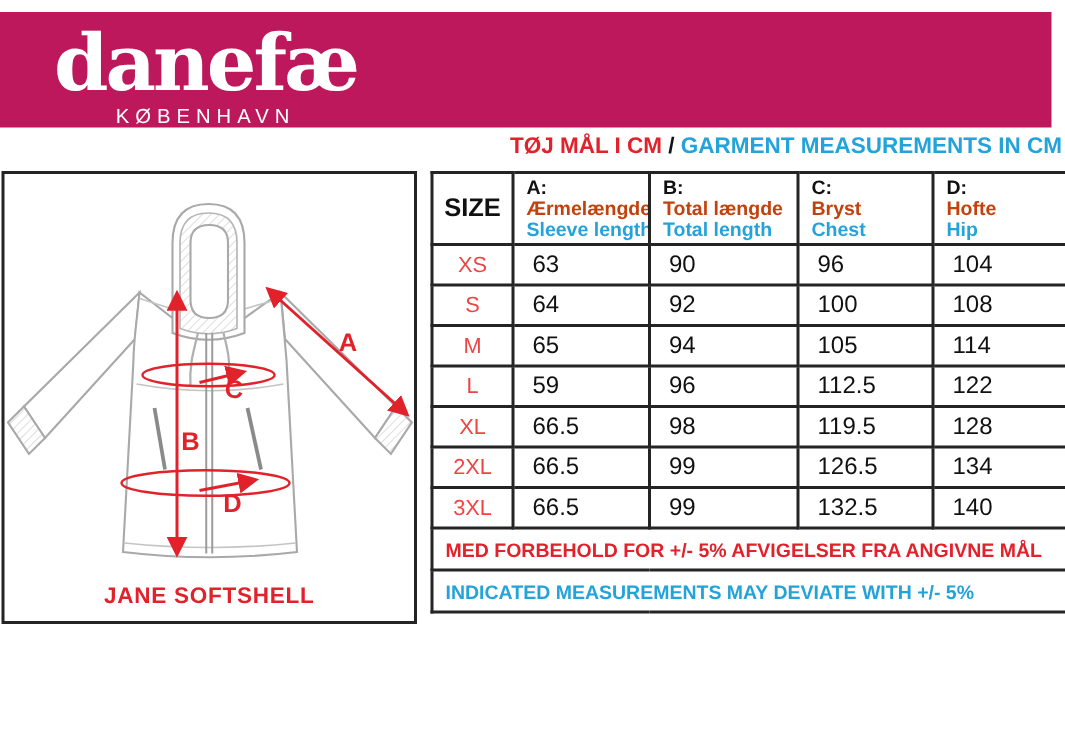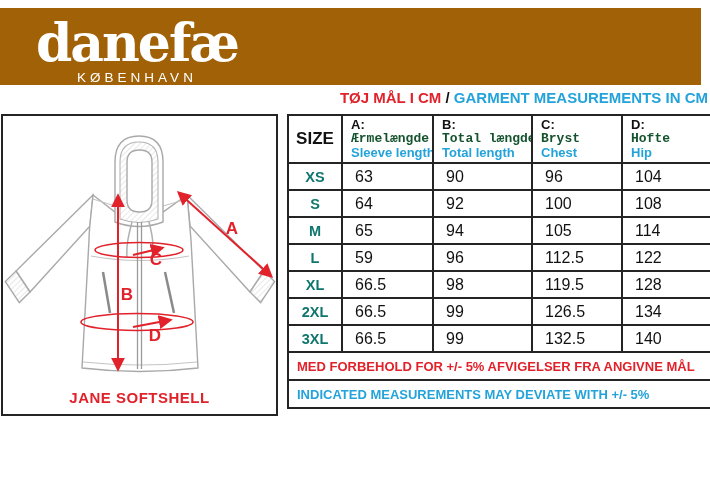--- a/index.html
+++ b/index.html
@@ -3,21 +3,21 @@
 <meta charset="utf-8">
 <style>
   html,body{margin:0;padding:0;}
   body{
     width:710px;height:503px;position:relative;overflow:hidden;
     background:#ffffff;font-family:"Liberation Sans",sans-serif;
   }
   
   .topbar{
     position:absolute;left:0;top:8px;width:701px;height:77px;
-    background:#a16207;
+    background:#be185d;
   }
   .logo{position:absolute;left:32px;top:6px;width:210px;text-align:center;color:#fff;}
   .wordmark{
     font-family:"DejaVu Serif",serif;font-weight:bold;
     font-size:52px;line-height:58px;letter-spacing:-2px;color:#fff;
   }
   .city{
     font-family:"Liberation Sans",sans-serif;font-size:13.5px;
     letter-spacing:4px;color:#fff;margin-top:-2px;
   }
@@ -51,23 +51,23 @@
   td,th{border:2px solid #242424;box-sizing:border-box;overflow:hidden;white-space:nowrap;}
   .r-h{height:47px;}
   .r-d{height:27px;}
   .r-n{height:28px;}
   th.sizehead{font-size:17px;font-weight:bold;text-align:center;color:#111;}
   th.colhead{
     text-align:left;padding:2px 4px 2px 8px;font-size:13px;line-height:14px;
     font-weight:bold;vertical-align:middle;
   }
   .cl-letter{color:#111;display:block;}
-  .cl-da{color:#14532d;display:block;font-family:Liberation Mono, monospace;}
+  .cl-da{color:#c2410c;display:block;}
   .cl-en{color:#24a3da;display:block;}
-  td.sizecell{font-size:14.5px;font-weight:bold;text-align:center;color:#0f766e;}
+  td.sizecell{font-size:14.5px;font-weight:normal;text-align:center;color:#ef4444;}
   td.valcell{font-size:16px;font-weight:normal;color:#111;padding-left:12px;}
   td.note{font-weight:bold;font-size:13px;padding-left:8px;}
   td.note-da{color:#e1222b;}
   td.note-en{color:#24a3da;}
 </style>
 </head>
 <body>
 
 <div class="topbar">
   <div class="logo">

